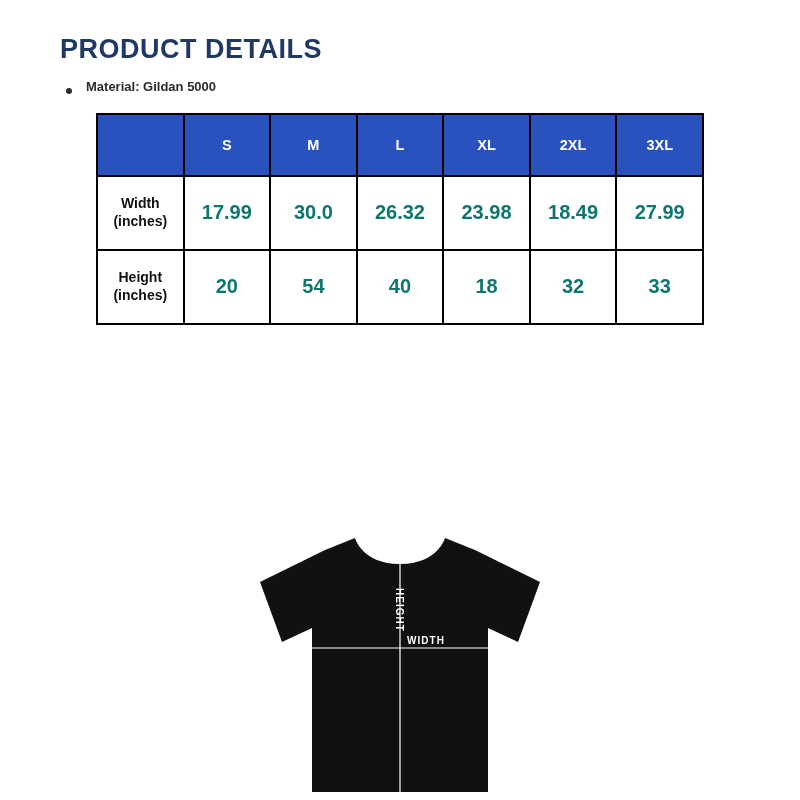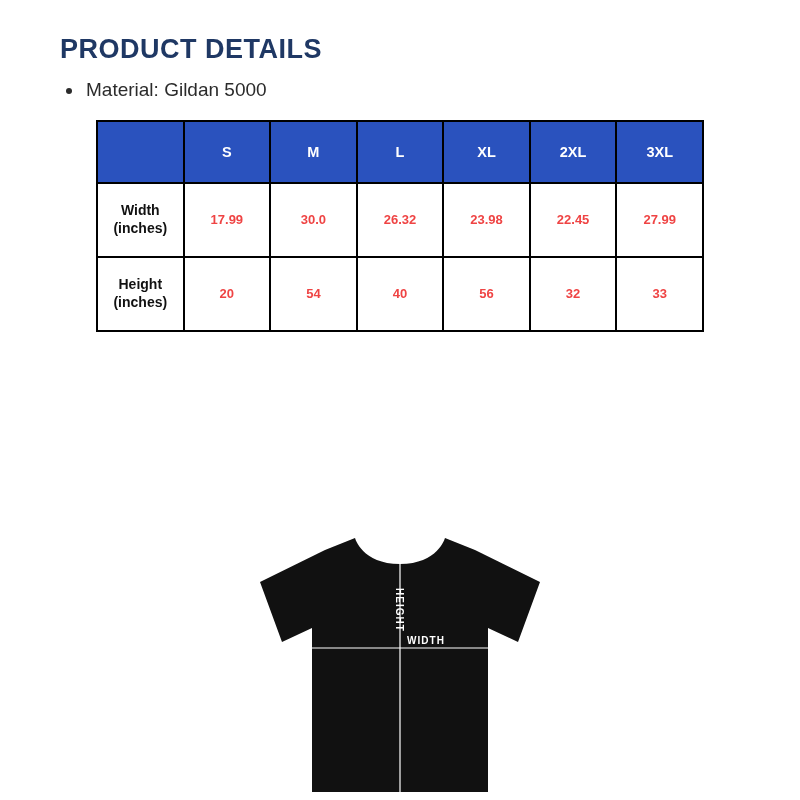--- a/index.html
+++ b/index.html
@@ -30,24 +30,25 @@
     font-family: "Liberation Sans", sans-serif;
   }
   .bullets {
     list-style: none;
     margin: 0;
     padding: 0 0 0 0;
   }
   .bullets li {
     position: relative;
     padding-left: 26px;
-    font-size: 19px;
+    font-size: 13px;
     color: #2b2b2b;
     margin-bottom: 14px;
     line-height: 1.2;
+    font-weight: bold;
   }
   .bullets li::before {
     content: "";
     position: absolute;
     left: 6px;
     top: 9px;
     width: 6px;
     height: 6px;
     border-radius: 50%;
     background: #2b2b2b;
@@ -79,22 +80,22 @@
   }
   table.size-table tbody th {
     background: #ffffff;
     color: #111111;
     font-size: 14px;
     line-height: 1.25;
     width: 112px;
   }
   table.size-table tbody td {
     background: #ffffff;
-    color: #ef4444;
-    font-size: 13px;
+    color: #0f766e;
+    font-size: 20px;
     height: 72px;
   }
   .row-tall td, .row-tall th { height: 96px; }
   .shirt-wrap {
     position: absolute;
     left: 0;
     right: 0;
     bottom: 0;
     height: 280px;
     display: flex;
@@ -135,32 +136,32 @@
     <tbody>
       <tr>
         <th>
           <div>Width</div>
           <div>(inches)</div>
         </th>
         <td>17.99</td>
         <td>30.0</td>
         <td>26.32</td>
         <td>23.98</td>
-        <td>22.45</td>
+        <td>18.49</td>
         <td>27.99</td>
       </tr>
       <tr>
         <th>
           <div>Height</div>
           <div>(inches)</div>
         </th>
         <td>20</td>
         <td>54</td>
         <td>40</td>
-        <td>56</td>
+        <td>18</td>
         <td>32</td>
         <td>33</td>
       </tr>
     </tbody>
   </table>
 
   <div class="shirt-wrap">
     <svg width="300" height="270" viewBox="0 0 300 270">
       <path d="M105 8 L75 20 L10 52 L32 112 L62 98 L62 262 L238 262 L238 98 L268 112 L290 52 L225 20 L195 8
                C195 8 188 34 150 34 C112 34 105 8 105 8 Z" fill="#111111"></path>

